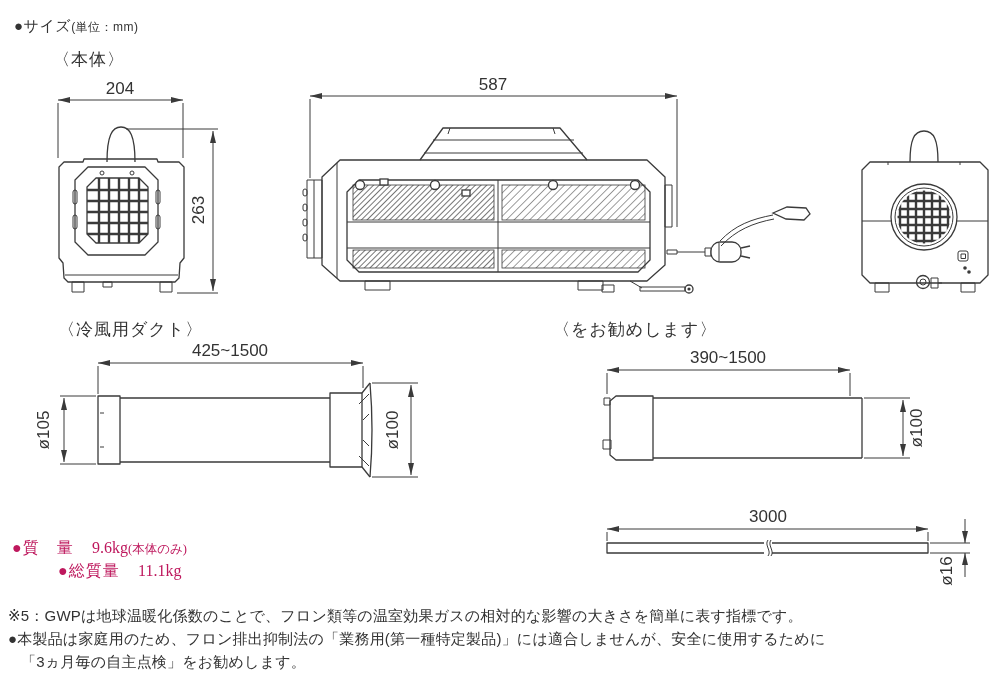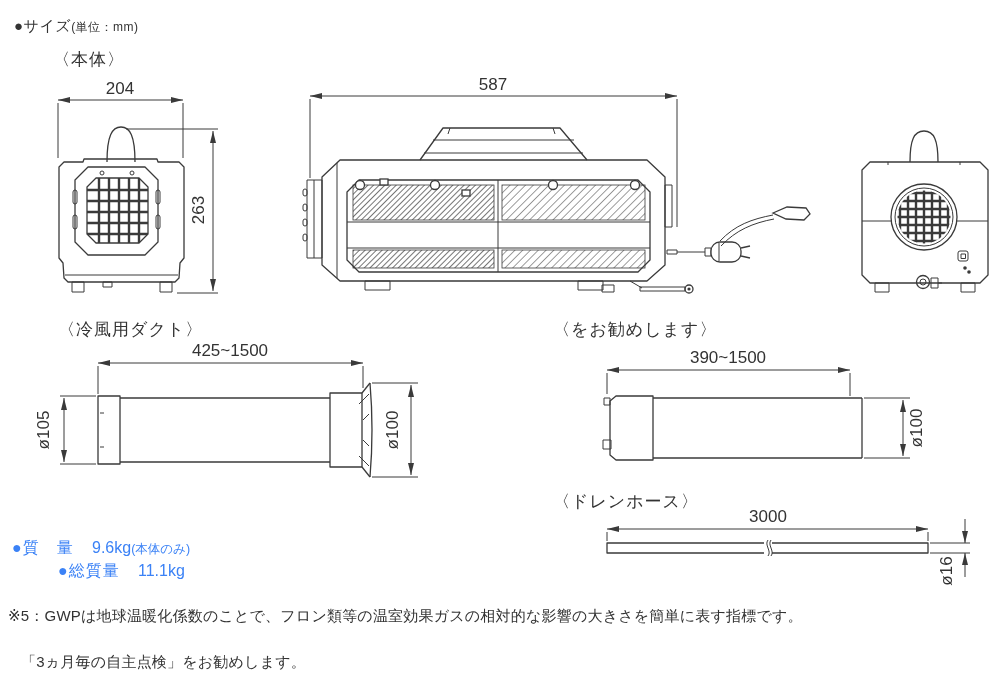--- a/index.html
+++ b/index.html
@@ -2,21 +2,21 @@
 <html><head>
 <meta charset="utf-8">
 <style>
   html,body{margin:0;padding:0;background:#fff;}
   #stage{position:relative;width:1000px;height:685px;background:#ffffff;overflow:hidden;
          font-family:"Liberation Sans","DejaVu Sans",sans-serif;color:#333;}
   .abs{position:absolute;}
   .hdr{font-size:15px;color:#333;letter-spacing:.5px;}
   .hdr .unit{font-size:12px;}
   .sec-title{font-size:17px;color:#333;letter-spacing:1px;}
-  .wline{font-size:16px;color:#3b82f6;}
+  .wline{font-size:16px;color:#be185d;font-family:Liberation Serif, serif;}
   .wline .wl{display:inline-block;width:80px;letter-spacing:1px;}
   .wline .sfx{font-size:12.5px;}
   .note{font-size:15px;color:#333;letter-spacing:.2px;white-space:nowrap;}
   .note.indent{padding-left:13px;}
   svg{display:block;overflow:visible;}
   svg text{font-family:"Liberation Sans","DejaVu Sans",sans-serif;fill:#333;font-size:17px;}
   .ol{fill:none;stroke:#3a3a3a;stroke-width:1.3;stroke-linejoin:round;}
   .ol2{fill:none;stroke:#3a3a3a;stroke-width:1;stroke-linejoin:round;}
   .dim{stroke:#3a3a3a;stroke-width:1;fill:none;}
   .thick{stroke:#3a3a3a;stroke-width:2.4;}
@@ -275,21 +275,20 @@
       <line class="ol" x1="312" y1="58" x2="312" y2="118"></line>
     </g>
     <g>
       <line class="dim" x1="314" y1="58" x2="360" y2="58"></line>
       <line class="dim" x1="314" y1="118" x2="360" y2="118"></line>
       <line class="dim" x1="353" y1="60" x2="353" y2="116" marker-start="url(#e-ar)" marker-end="url(#e-ar)"></line>
       <text x="372" y="88" text-anchor="middle" transform="rotate(-90 372 88)">ø100</text>
     </g>
   </svg>
 
-  <div class="abs sec-title" style="left:553px;top:490px;">〈ドレンホース〉</div>
 
   <svg class="abs" style="left:550px;top:505px;" width="440" height="95" viewBox="0 0 440 95">
     <defs>
       <marker id="d-ar" markerWidth="13" markerHeight="10" refX="12" refY="5" orient="auto-start-reverse" markerUnits="userSpaceOnUse">
         <path d="M12,5 L0,2 L0,8 Z" fill="#3a3a3a"></path>
       </marker>
     </defs>
     <g>
       <line class="dim" x1="57" y1="24" x2="378" y2="24" marker-start="url(#d-ar)" marker-end="url(#d-ar)"></line>
       <line class="dim" x1="57" y1="27" x2="57" y2="36"></line>
@@ -312,15 +311,16 @@
   </svg>
 
   <div class="abs wline" style="left:12px;top:538px;">
     <span class="wl">●質　量</span><span>9.6kg</span><span class="sfx">(本体のみ)</span>
   </div>
   <div class="abs wline" style="left:19px;top:561px;margin-left:39px;">
     <span class="wl">●総質量</span><span>11.1kg</span><span class="sfx"></span>
   </div>
 
   <div class="abs note" style="left:8px;top:607px;">※5：GWPは地球温暖化係数のことで、フロン類等の温室効果ガスの相対的な影響の大きさを簡単に表す指標です。</div>
+  <div class="abs note" style="left:8px;top:630px;">●本製品は家庭用のため、フロン排出抑制法の「業務用(第一種特定製品)」には適合しませんが、安全に使用するために</div>
   <div class="abs note indent" style="left:8px;top:653px;">「3ヵ月毎の自主点検」をお勧めします。</div>
 
 </div>
 
 </body></html>

